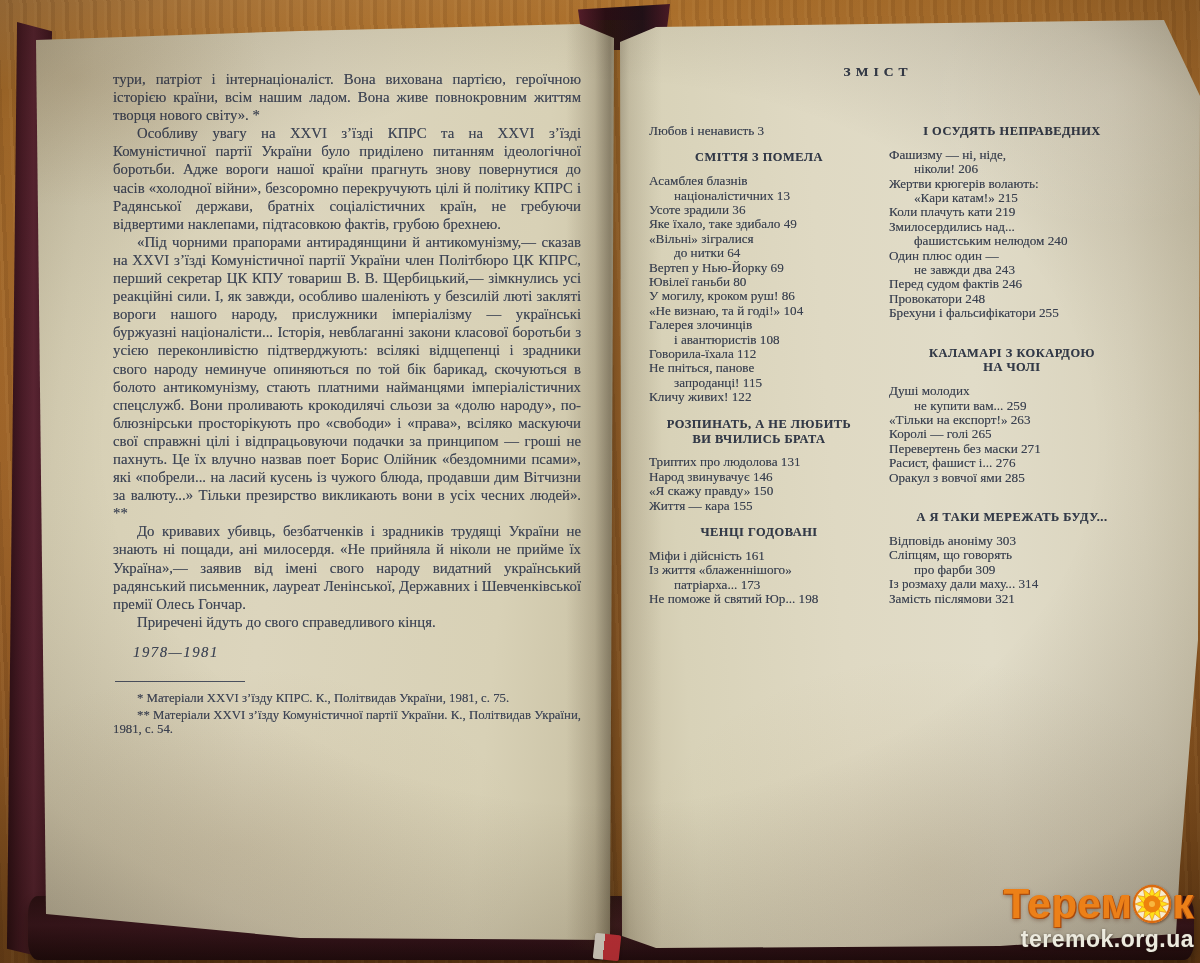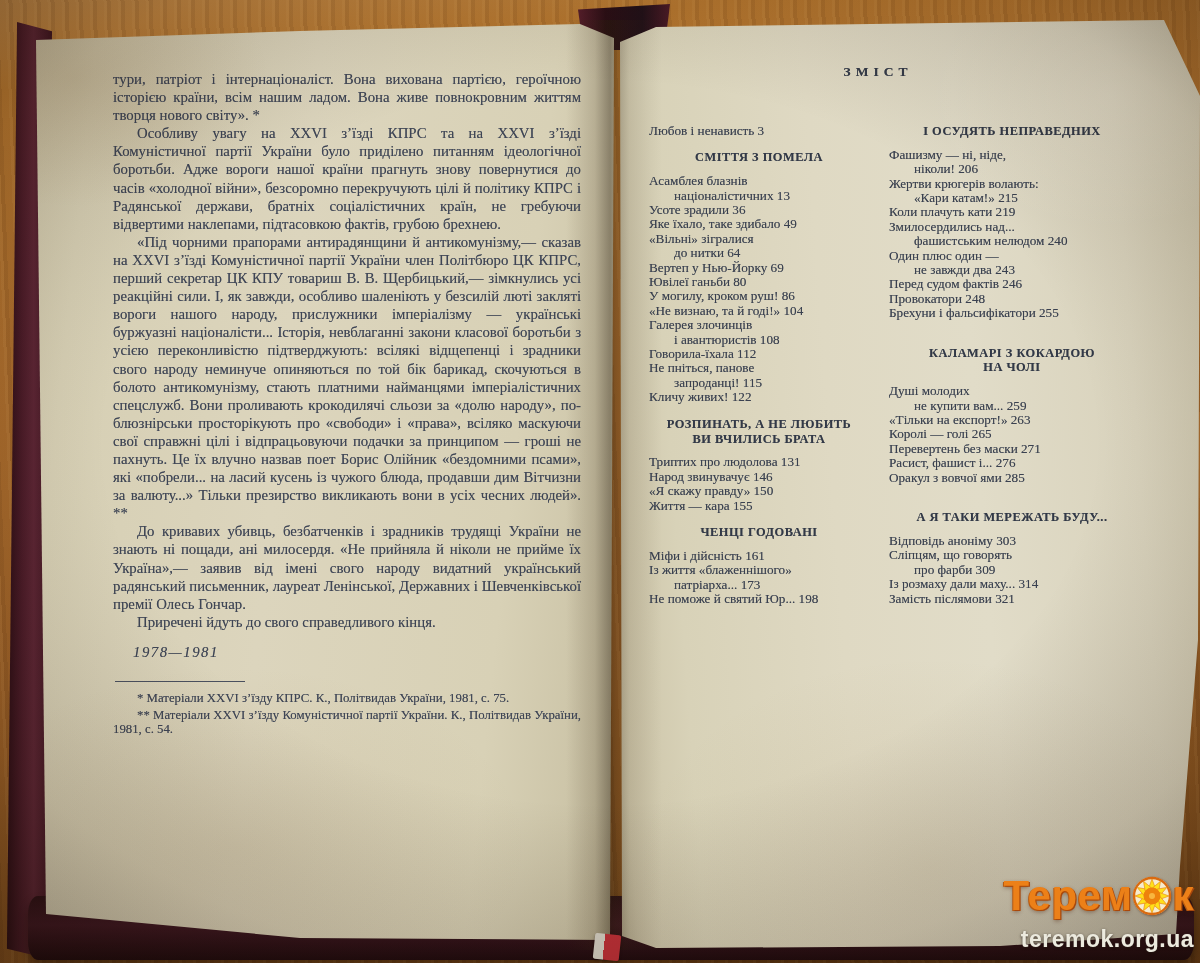--- a/index.html
+++ b/index.html
@@ -86,21 +86,21 @@
   }
 
   
   .watermark { position:absolute; right:6px; bottom:10px; text-align:right;
     font-family:"Liberation Sans", sans-serif; }
   .brand { font-weight:bold; font-size:42px; line-height:40px; color:#ec8018; letter-spacing:.5px;
     text-shadow:1.2px 1.2px 0 #a8480c, -1px 1px 0 #b95a10, 0 2px 4px rgba(70,25,0,.45);
     display:flex; align-items:center; justify-content:flex-end; gap:1px; }
   .brand .sun { width:40px; height:40px; margin:0 -1px; filter:drop-shadow(1px 1px 1px rgba(70,25,0,.5)); }
   .url { font-weight:bold; font-size:23px; color:#eceade; letter-spacing:.5px;
-    text-shadow:0 1px 3px rgba(25,15,8,.8), 0 0 1px rgba(255,255,255,.4); margin-top:10px; }
+    text-shadow:0 1px 3px rgba(25,15,8,.8), 0 0 1px rgba(255,255,255,.4); margin-top:2px; }
 </style>
 </head>
 <body>
 
 <div class="stage">
   <div class="wood"></div>
 
   <div class="cover-left"></div>
   <div class="cover-bottom"></div>
   <div class="spine-top"></div>

